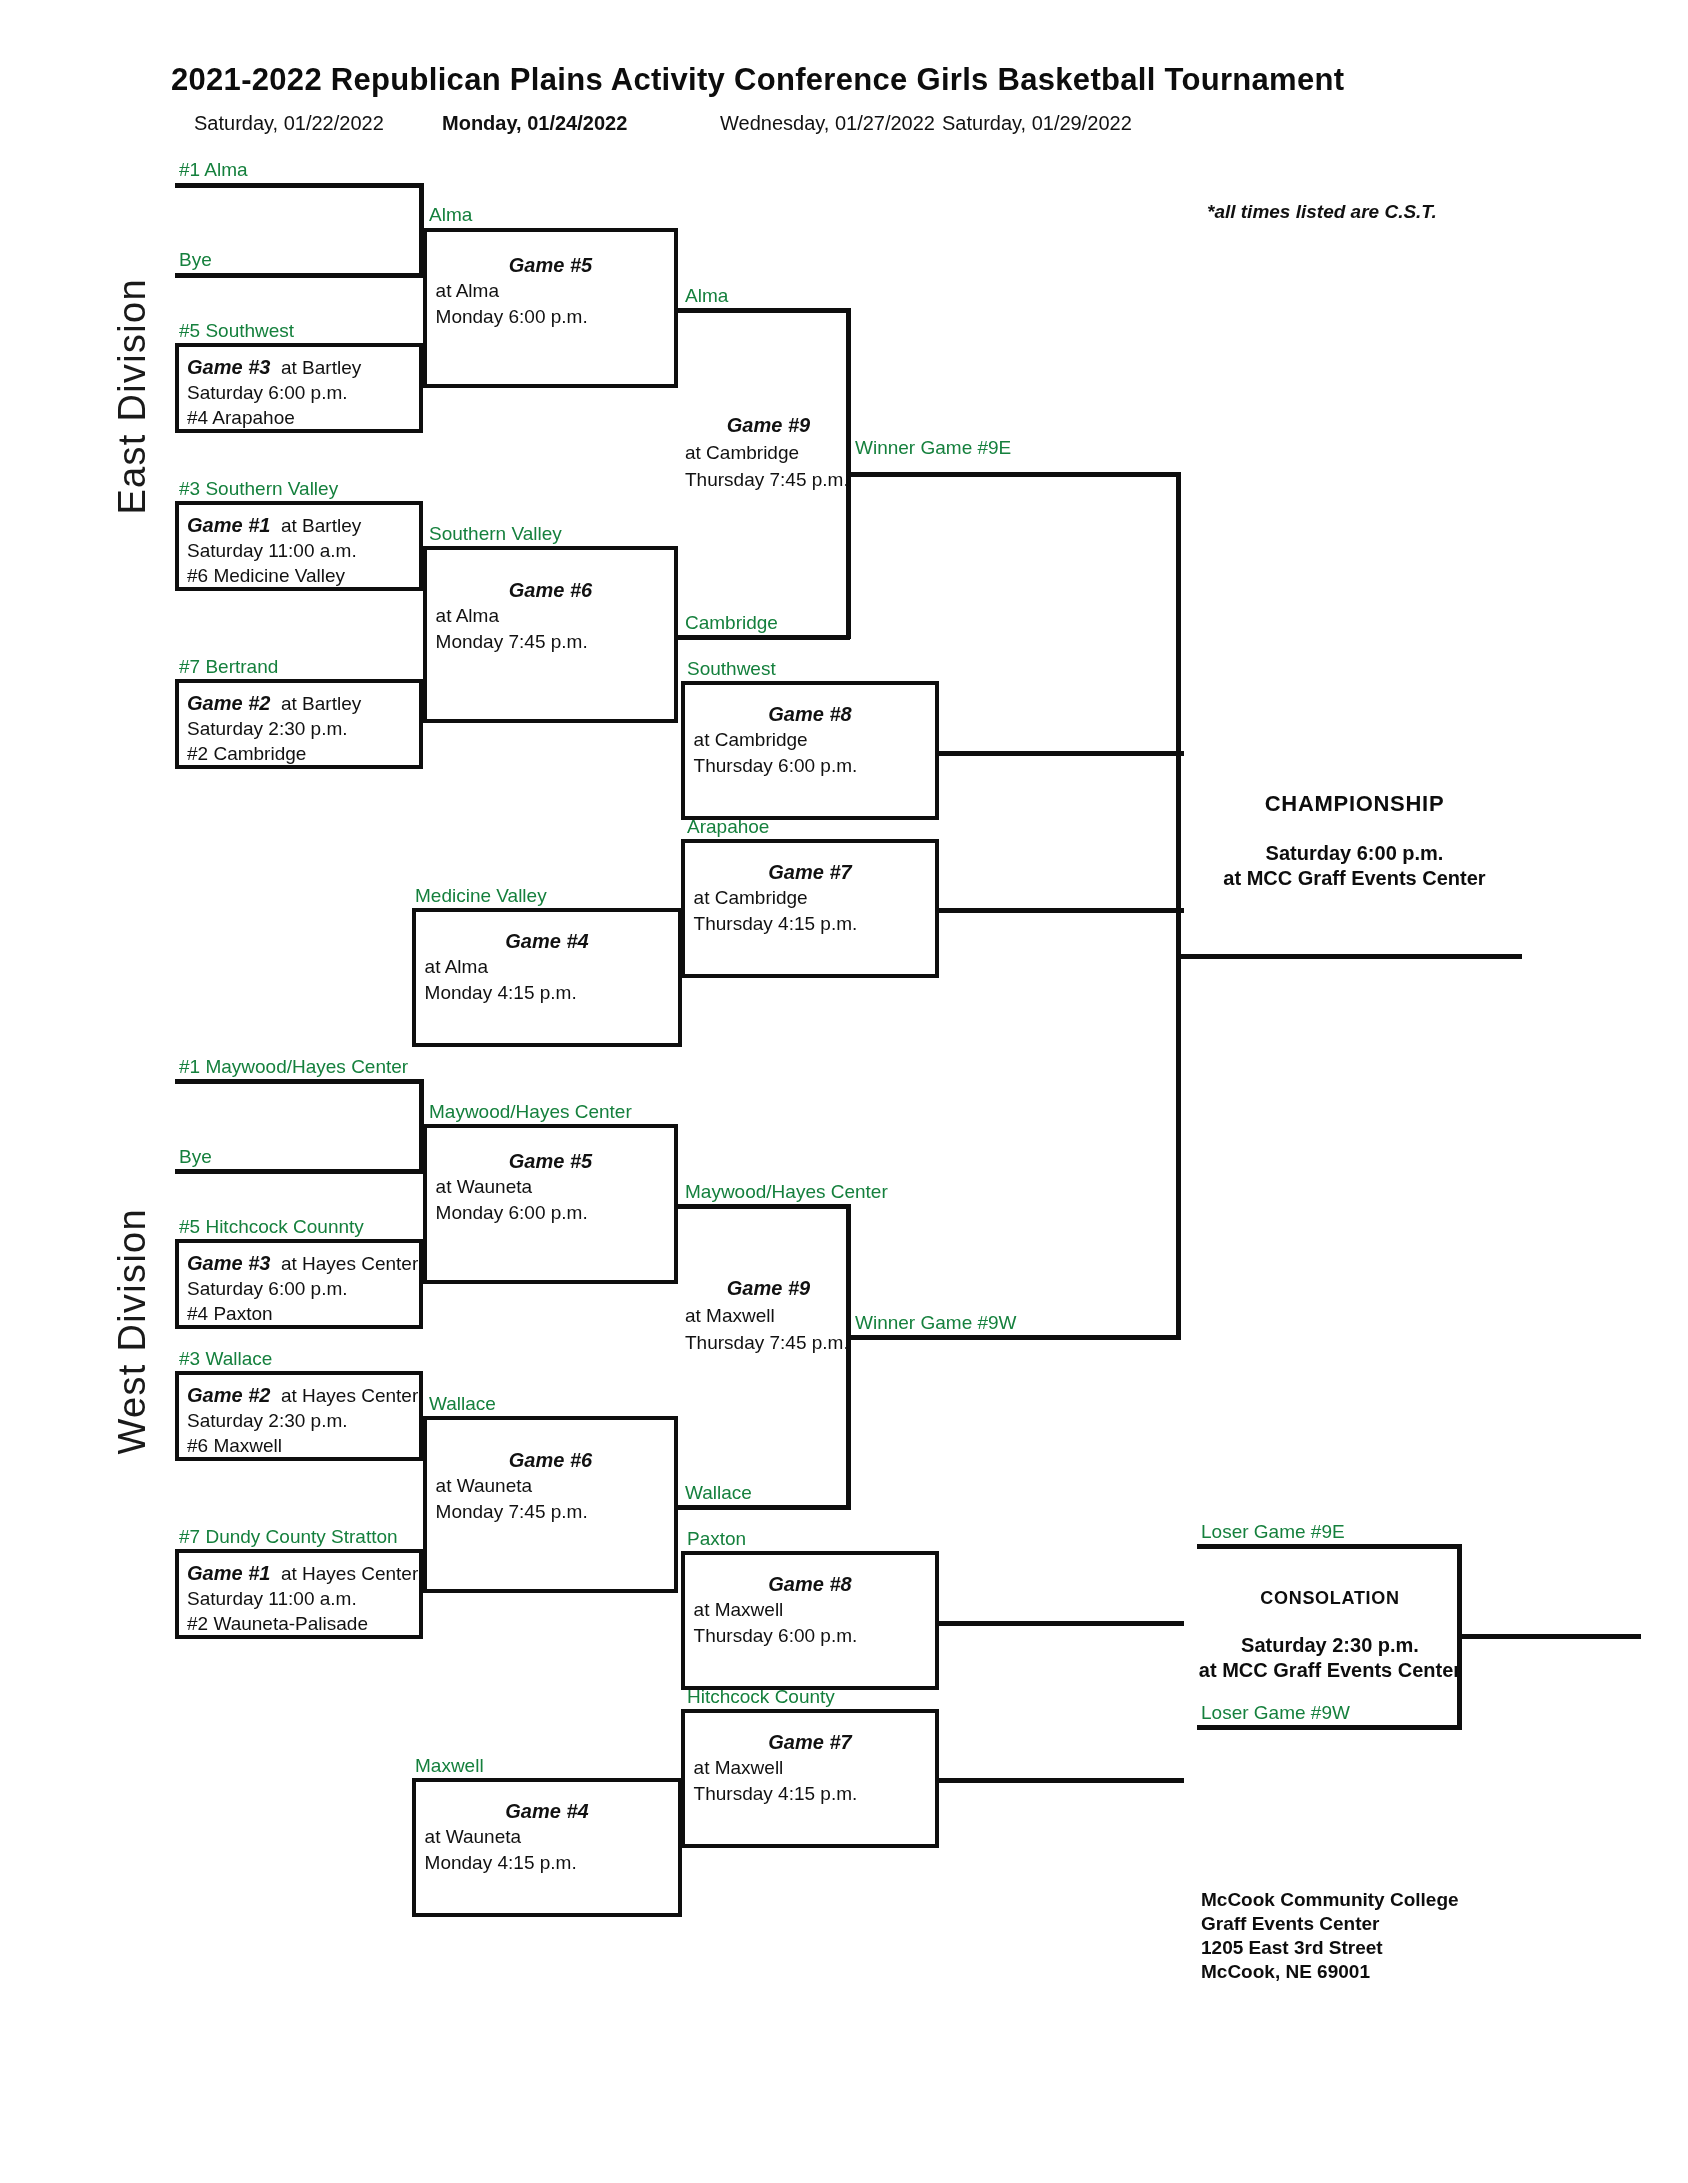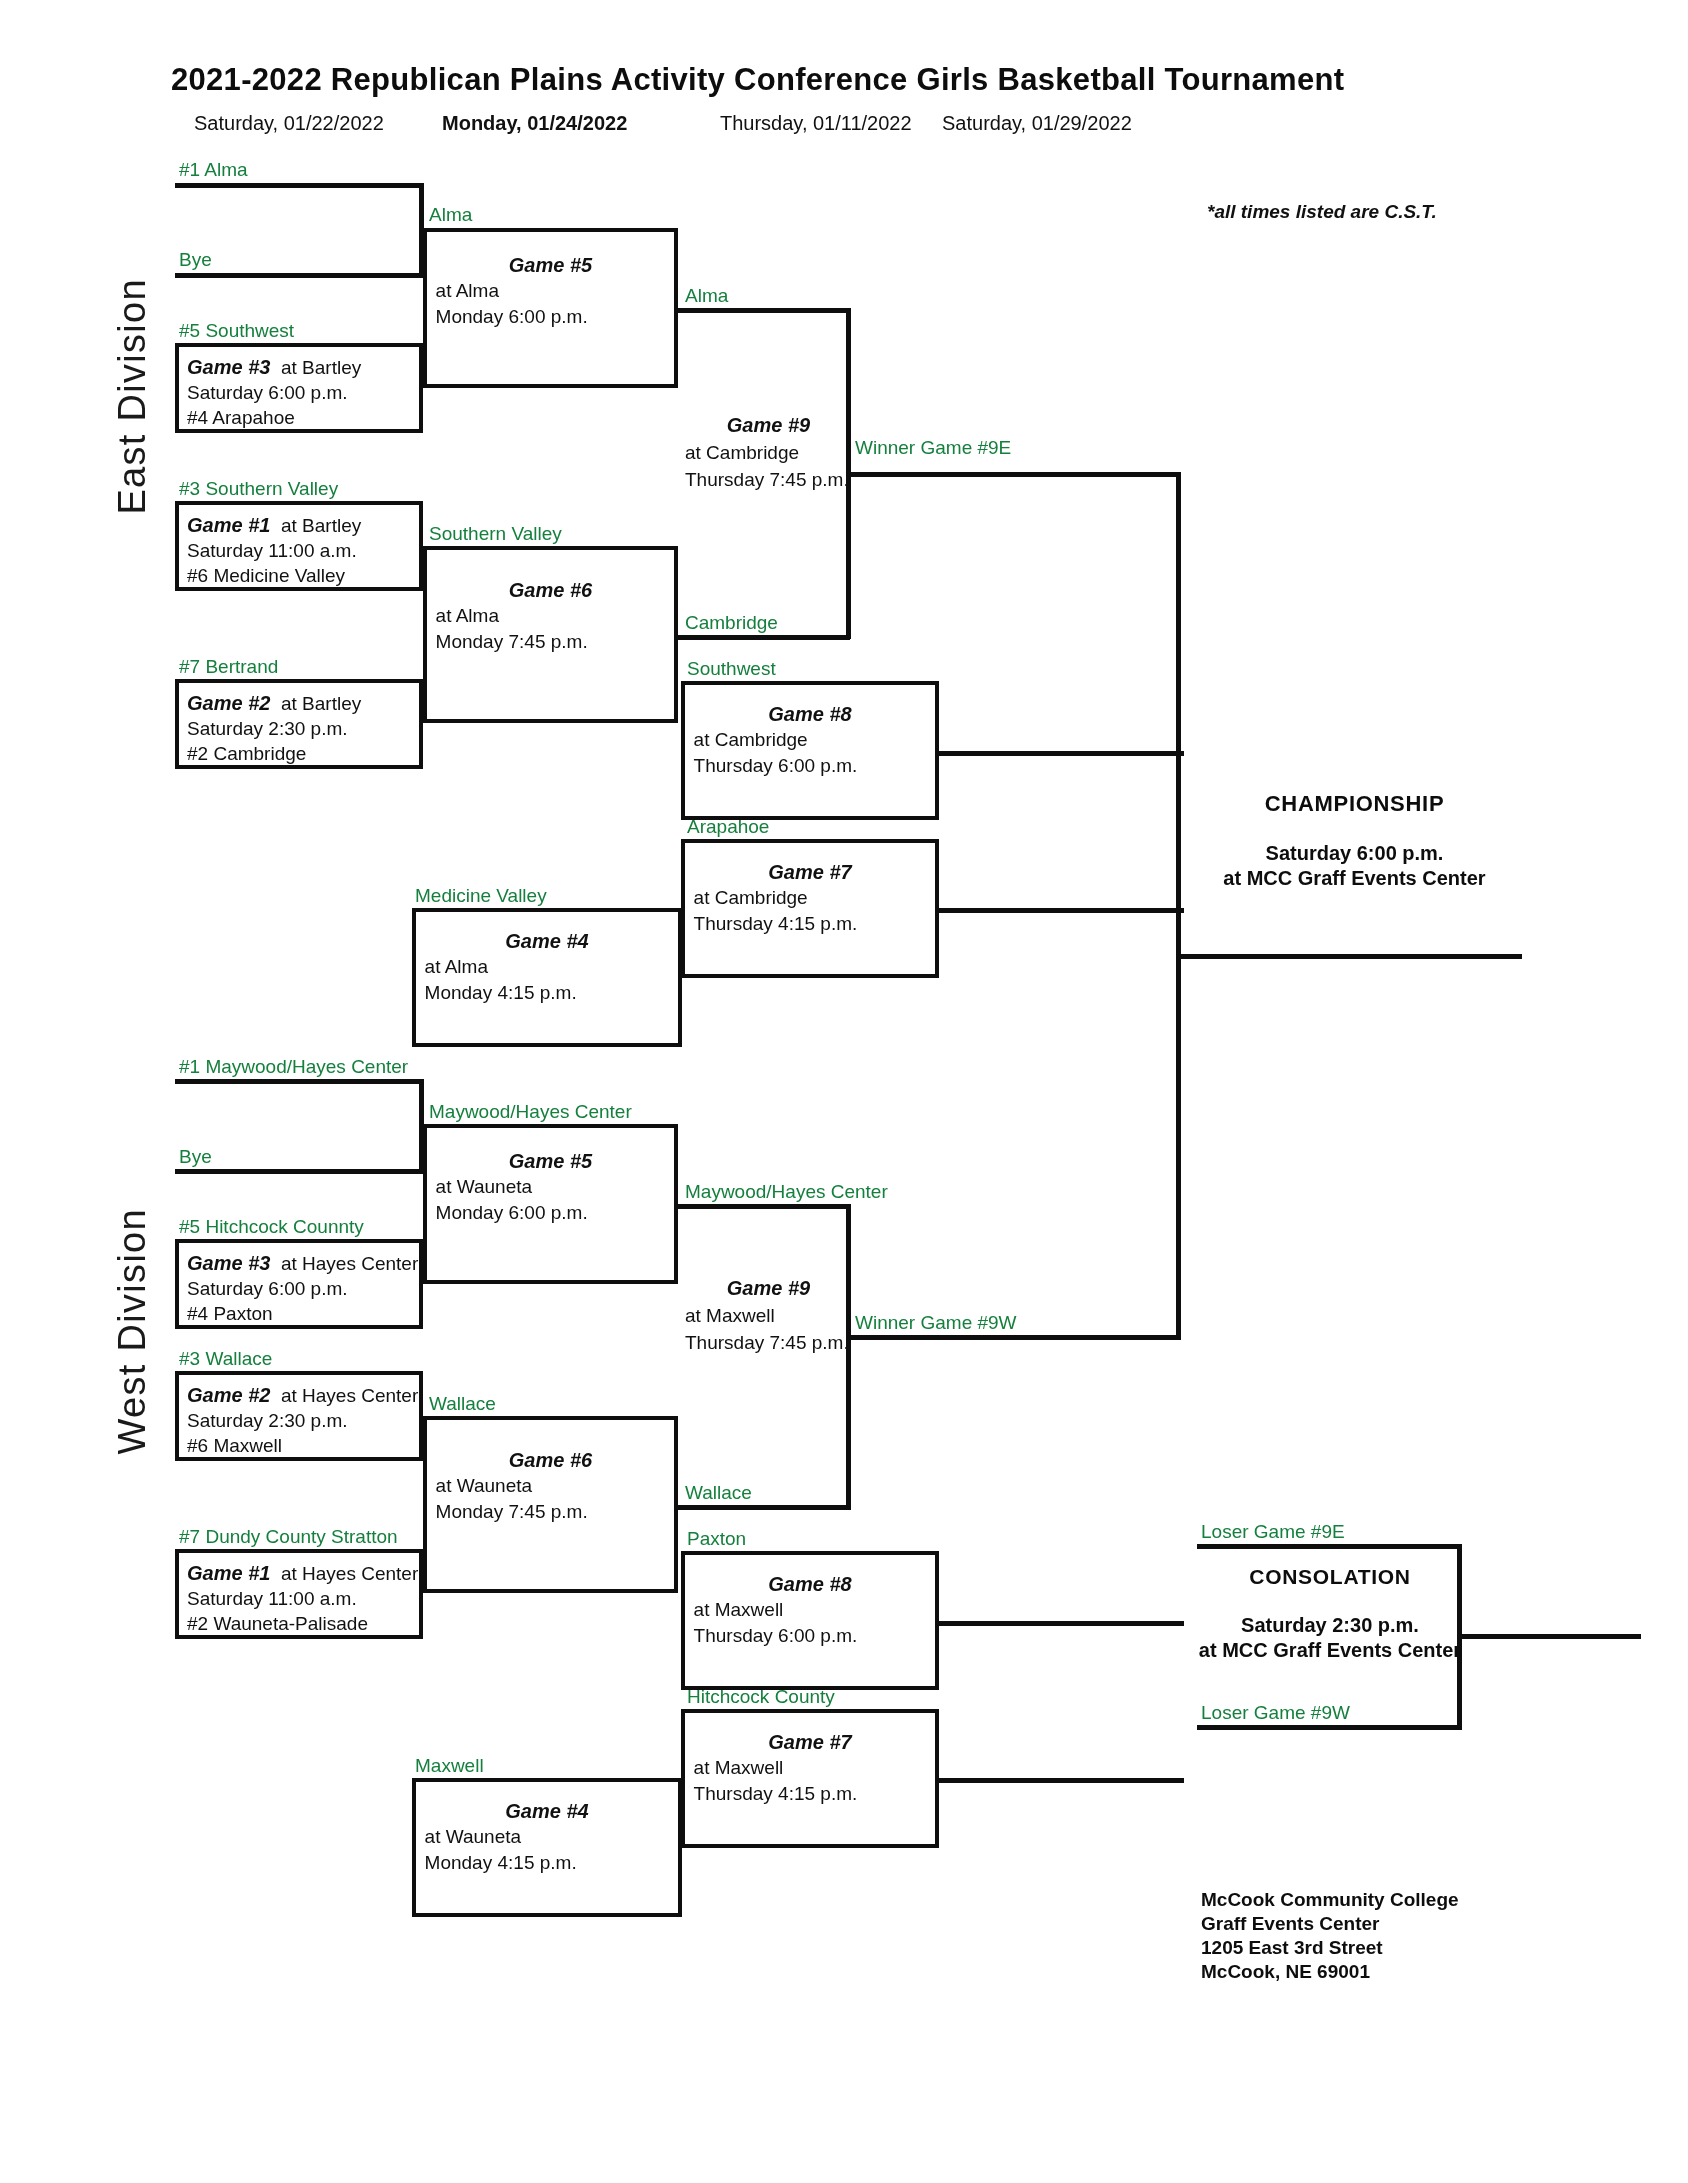--- a/index.html
+++ b/index.html
@@ -38,21 +38,21 @@
   .nrow{white-space:nowrap;}
 </style>
 </head>
 <body>
 
 <div class="page">
 
   <div class="title">2021-2022 Republican Plains Activity Conference Girls Basketball Tournament</div>
   <div class="date" style="left:194px;">Saturday, 01/22/2022</div>
   <div class="date" style="left:442px;font-weight:bold;">Monday, 01/24/2022</div>
-  <div class="date" style="left:720px;">Thursday, 01/11/2022</div>
+  <div class="date" style="left:720px;">Wednesday, 01/27/2022</div>
   <div class="date" style="left:942px;">Saturday, 01/29/2022</div>
   <div class="note">*all times listed are C.S.T.</div>
 
   <div class="vert-label" style="left:111px;top:278px;">East Division</div>
   <div class="vert-label" style="left:111px;top:1208px;">West Division</div>
 
   <div class="lbl" style="left:179px;top:159px;">#1 Alma</div>
   <div class="hl" style="left:175px;top:183px;width:248px;"></div>
   <div class="lbl" style="left:179px;top:249px;">Bye</div>
   <div class="hl" style="left:175px;top:273px;width:248px;"></div>
@@ -224,21 +224,21 @@
   <div class="lbl" style="left:415px;top:1894px;">Dundy County Stratton</div>
   <div class="gbox c2" style="left:412px;top:1778px;width:270px;height:139px;padding-top:16px;">
     <span class="gname cname">Game #4</span>
     <div class="ind">at Wauneta</div>
     <div class="ind">Monday  4:15 p.m.</div>
   </div>
 
   <div class="lbl" style="left:1201px;top:1521px;">Loser Game #9E</div>
   <div class="hl" style="left:1197px;top:1544px;width:265px;"></div>
   <div class="bigblk" style="left:1191px;top:1565px;width:278px;">
-    <div class="head" style="font-size:21px;">CONSOLATION</div>
+    <div class="head" style="font-size:18px;margin-top:23px;">CONSOLATION</div>
     <div class="when">Saturday  2:30 p.m.</div>
     <div class="where">at MCC Graff Events Center</div>
   </div>
   <div class="lbl" style="left:1201px;top:1702px;">Loser Game #9W</div>
   <div class="hl" style="left:1197px;top:1725px;width:265px;"></div>
   <div class="vl" style="left:1457px;top:1544px;height:185px;"></div>
   <div class="hl" style="left:1462px;top:1634px;width:179px;"></div>
 
   <div class="venue">
     <div>McCook Community College</div>

